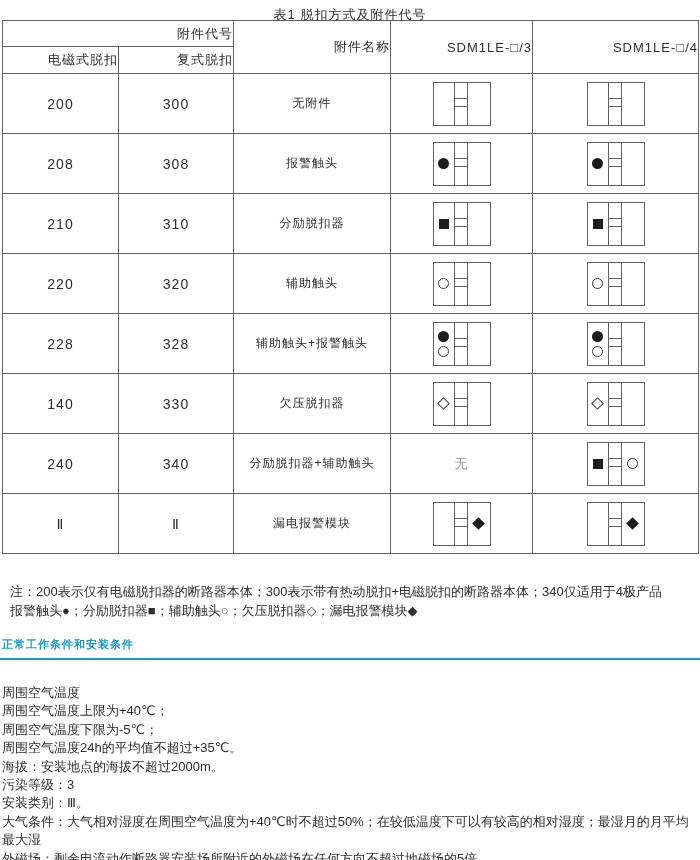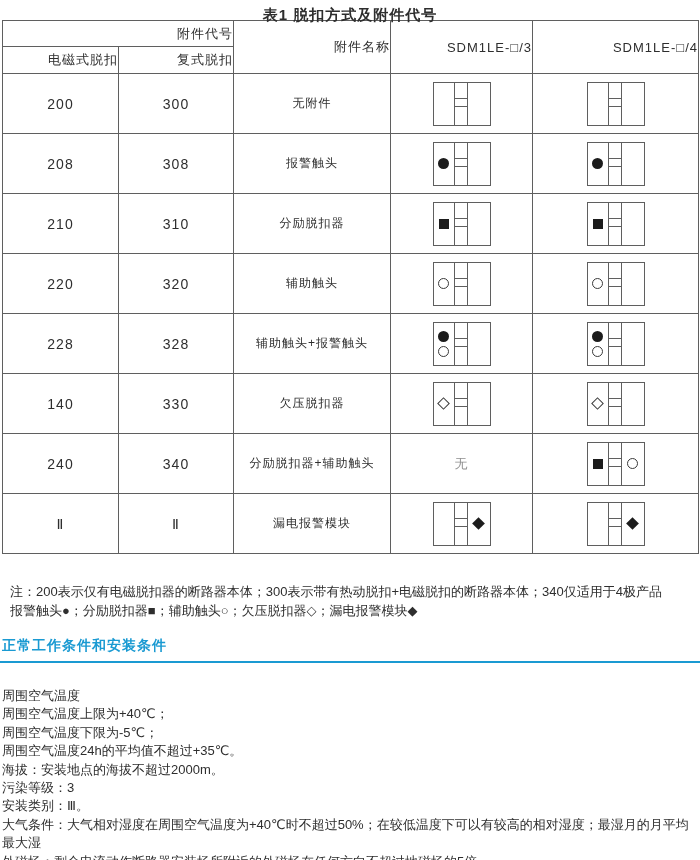--- a/index.html
+++ b/index.html
@@ -3,21 +3,21 @@
 <meta charset="utf-8">
 <style>
   * { box-sizing: border-box; }
   html,body { margin:0; padding:0; }
   body {
     width:700px; height:860px; overflow:hidden;
     background:#ffffff; color:#2e2e2e;
     font-family:"Liberation Sans","DejaVu Sans",sans-serif;
   }
   .doc-title {
-    text-align:center; font-size:15px; font-weight:bold;
+    text-align:center; font-size:13px; font-weight:normal;
     padding-top:6px; height:20px; letter-spacing:1px;
   }
   table.acc-table {
     border-collapse:collapse; table-layout:fixed;
     width:696px; margin:0 0 0 2px;
   }
   .acc-table th, .acc-table td {
     border:1px solid #5f5f5f; text-align:center; vertical-align:middle;
     padding:0; font-weight:normal; overflow:hidden;
   }
@@ -42,21 +42,21 @@
   .dz-mid .m-bot  { flex:1; }
   .dz-right { width:38%; }
   .sym-filled-circle  { width:11px; height:11px; border-radius:50%; background:#1c1c1c; }
   .sym-open-circle    { width:11px; height:11px; border-radius:50%; border:1.4px solid #3a3a3a; }
   .sym-filled-square  { width:10px; height:10px; background:#1c1c1c; }
   .sym-open-diamond   { width:9px;  height:9px;  border:1.3px solid #3a3a3a; transform:rotate(45deg); }
   .sym-filled-diamond { width:9px;  height:9px;  background:#1c1c1c; transform:rotate(45deg); }
   .none-text { color:#8f8f8f; font-size:13px; letter-spacing:1px; }
   .notes { margin:28px 0 0 10px; font-size:13px; line-height:19px; }
   .section-title {
-    margin:17px 16px 0 2px; font-size:14px; font-weight:bold;
+    margin:17px 16px 0 2px; font-size:11px; font-weight:bold;
     color:#1a9ad2; letter-spacing:1px;
   }
   .section-rule { margin-top:6px; width:700px; height:2px; background:#1a9ad2; }
   .conditions { margin:24px 0 0 2px; font-size:13px; line-height:18.4px; }
 </style>
 </head>
 <body>
 
 <div class="doc-title">表1  脱扣方式及附件代号</div>
 

